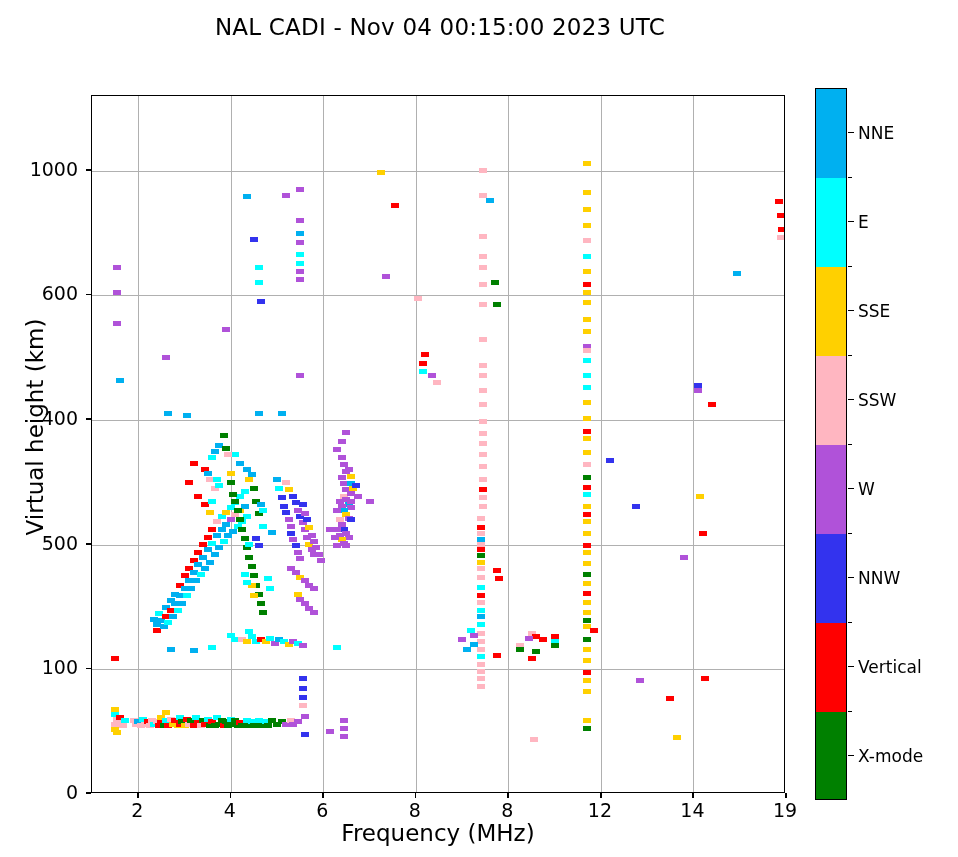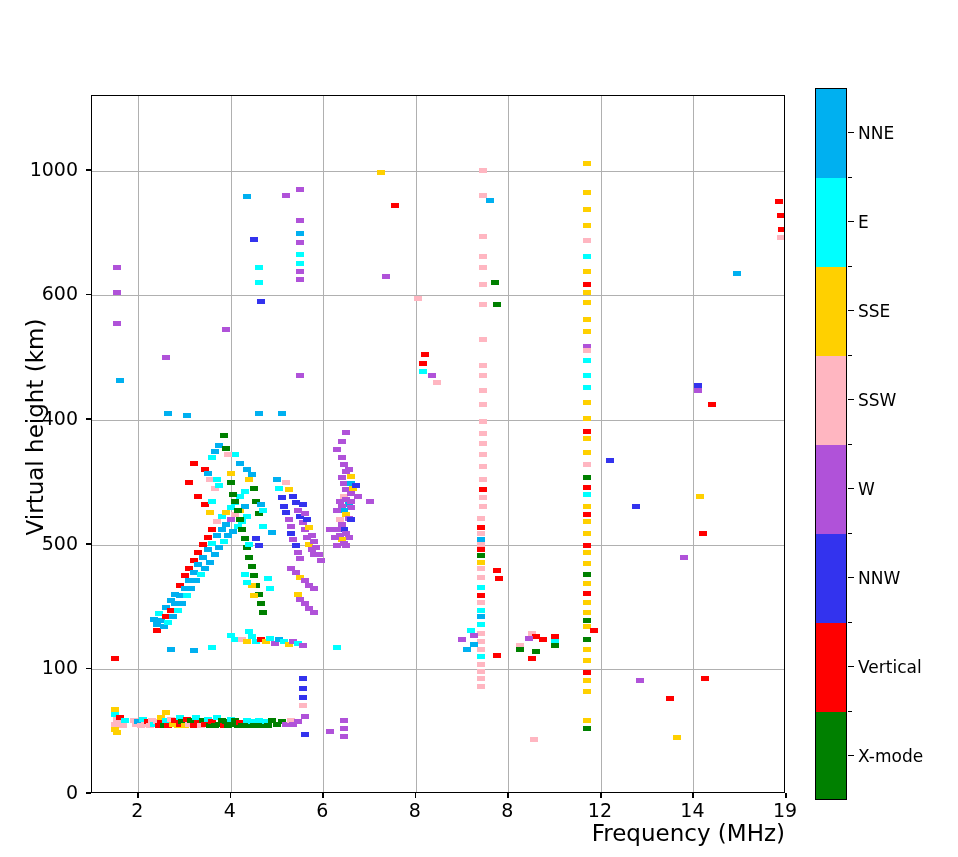--- a/index.html
+++ b/index.html
@@ -89,21 +89,21 @@
     width: 5px;
     height: 1.6px;
     background: #000;
     left: 86px;
   }
   #xlabel {
     position: absolute;
     left: 91px;
     top: 820px;
     width: 694px;
-    text-align: right;
+    text-align: center;
     font-size: 23px;
     color: #000;
   }
   #ylabel {
     position: absolute;
     left: -165px;
     top: 414px;
     width: 400px;
     text-align: center;
     font-size: 23px;
@@ -148,20 +148,21 @@
     font-size: 22px;
     color: #000;
     transform: rotate(-90deg);
   }
 </style>
 </head>
 <body>
 
 <div id="figure">
 
+  <div id="title">NAL CADI - Nov 04 00:15:00 2023 UTC</div>
 
   <div id="plot-area">
       <div class="gridline-v" style="left: 46.2667px;"></div>
       <div class="gridline-v" style="left: 138.8px;"></div>
       <div class="gridline-v" style="left: 231.333px;"></div>
       <div class="gridline-v" style="left: 323.867px;"></div>
       <div class="gridline-v" style="left: 416.4px;"></div>
       <div class="gridline-v" style="left: 508.933px;"></div>
       <div class="gridline-v" style="left: 601.467px;"></div>
       <div class="gridline-h" style="top: 573.357px;"></div>

